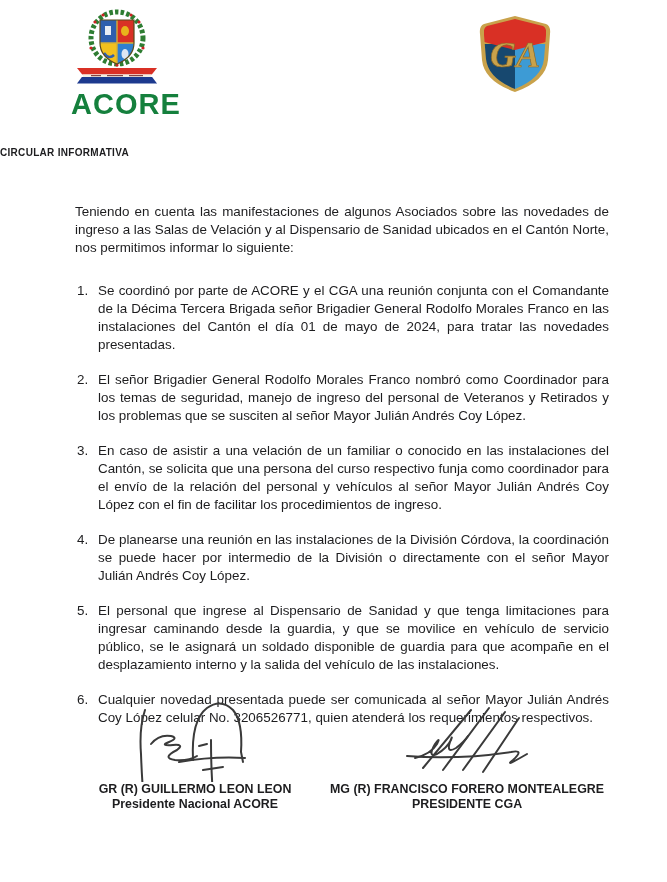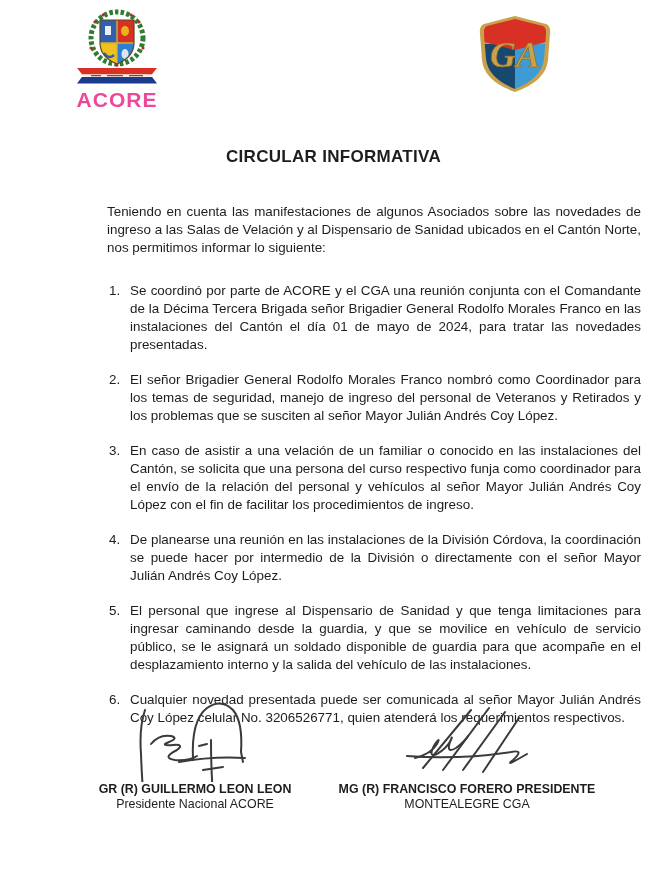--- a/index.html
+++ b/index.html
@@ -2,43 +2,43 @@
 <html><head>
 <meta charset="utf-8">
 <style>
   html,body{margin:0;padding:0;background:#ffffff;}
   .page{
     position:relative;width:667px;height:882px;background:#ffffff;
     font-family:"Liberation Sans",sans-serif;color:#1d1d1f;overflow:hidden;
   }
   
   .acore-logo{position:absolute;left:71px;top:8px;width:92px;text-align:center;}
-  .acore-wordmark{font-weight:bold;font-size:21px;letter-spacing:1px;color:#ec4899;margin-top:-2px;font-family:"Liberation Sans",sans-serif;}
+  .acore-wordmark{font-weight:bold;font-size:29px;letter-spacing:1px;color:#15803d;margin-top:-2px;font-family:"Liberation Sans",sans-serif;}
   .cga-logo{position:absolute;left:477px;top:14px;width:76px;height:78px;}
   
   .doc-title{
-    position:absolute;top:147px;left:0;width:100%;text-align:center;
-    font-weight:bold;font-size:17px;letter-spacing:.3px;
+    position:absolute;top:147px;left:0;width:100%;text-align:left;
+    font-weight:bold;font-size:10px;letter-spacing:.3px;
   }
   
   .doc-body{
     position:absolute;left:75px;top:203px;width:534px;
-    font-size:13.4px;line-height:18px;text-align:justify;margin-left:32px;
+    font-size:13.4px;line-height:18px;text-align:justify;
   }
   .intro{margin:0 0 25px 0;}
   .item{position:relative;padding-left:23px;margin-bottom:17px;}
   .item .num{position:absolute;left:2px;top:0;}
   
   .sig-row{position:absolute;left:70px;top:696px;width:544px;display:flex;}
   .sig-block{text-align:center;}
   .sig-block.left{width:250px;}
   .sig-block.right{width:294px;margin-left:0;}
   .sig-draw{height:86px;display:block;margin:0 auto;}
   .sig-name{font-weight:bold;font-size:12.4px;line-height:15px;}
-  .sig-title{font-weight:normal;font-size:12.4px;line-height:15px;}
+  .sig-title{font-weight:bold;font-size:12.4px;line-height:15px;}
 </style>
 </head>
 <body>
 
 <div class="page">
 
   <div class="acore-logo">
     <svg width="92" height="78" viewBox="0 0 92 78">
       <defs>
         <clipPath id="acoreShield">
@@ -153,18 +153,18 @@
       <svg class="sig-draw" width="200" height="86" viewBox="0 0 200 86">
         <g fill="none" stroke="#3a3a3a" stroke-width="2" stroke-linecap="round">
           <path d="M48,62 q16,-4 22,-14 q4,-8 -2,0 q-8,14 2,10 q10,-6 14,-14 q2,-6 -1,2 q-4,12 6,6 q8,-6 12,-12"></path>
           <path d="M56,72 L104,14"></path>
           <path d="M76,74 L122,12"></path>
           <path d="M96,74 L138,16"></path>
           <path d="M116,76 L152,22"></path>
           <path d="M40,60 q50,4 104,-4 q14,-3 2,8 q-10,8 14,-6"></path>
         </g>
       </svg>
-      <div class="sig-name">MG (R) FRANCISCO FORERO PRESIDENTE</div>
-      <div class="sig-title">MONTEALEGRE CGA</div>
+      <div class="sig-name">MG (R) FRANCISCO FORERO MONTEALEGRE</div>
+      <div class="sig-title">PRESIDENTE CGA</div>
     </div>
   </div>
 
 </div>
 
 </body></html>

